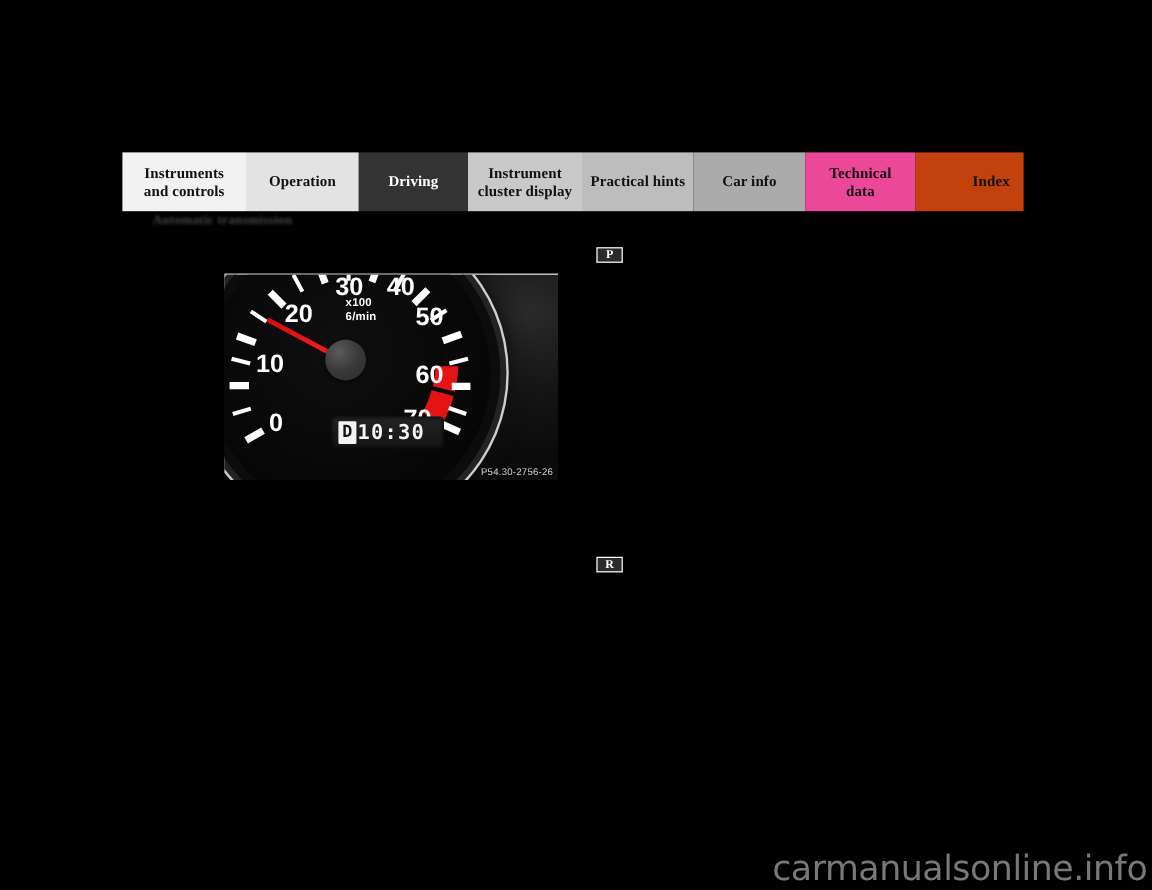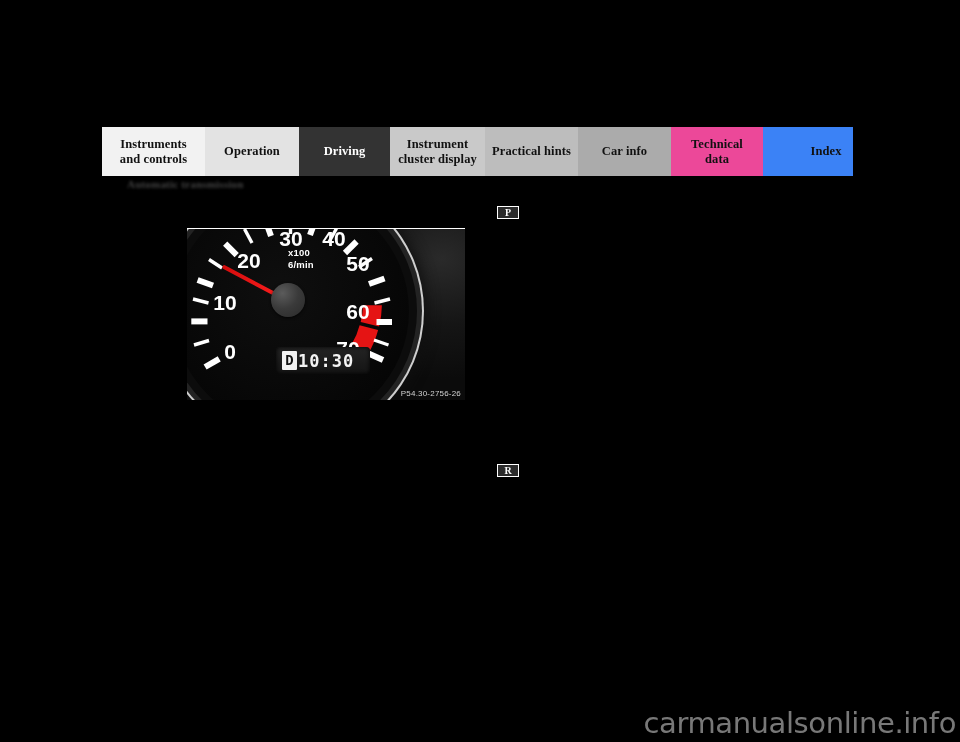--- a/index.html
+++ b/index.html
@@ -257,21 +257,21 @@
       <span class="tab-label">Car info</span>
     </div>
 
     <div class="tab" style="background: #ec4899; width: 92px; flex: 0 0 92px;">
       <span class="tab-label">
         <span>Technical</span><br>
         <span>data</span>
       </span>
     </div>
 
-    <div class="tab" style="background: #3b82f6; width: 90px; flex: 0 0 90px; padding-left: 40px;">
+    <div class="tab" style="background: #c2410c; width: 90px; flex: 0 0 90px; padding-left: 40px;">
       <span class="tab-label">Index</span>
     </div>
 
   </div>
 
   <div id="section-heading">Automatic transmission</div>
 
   <div id="figure">
     <div class="photo-bg"></div>
     <div class="bezel"></div>

